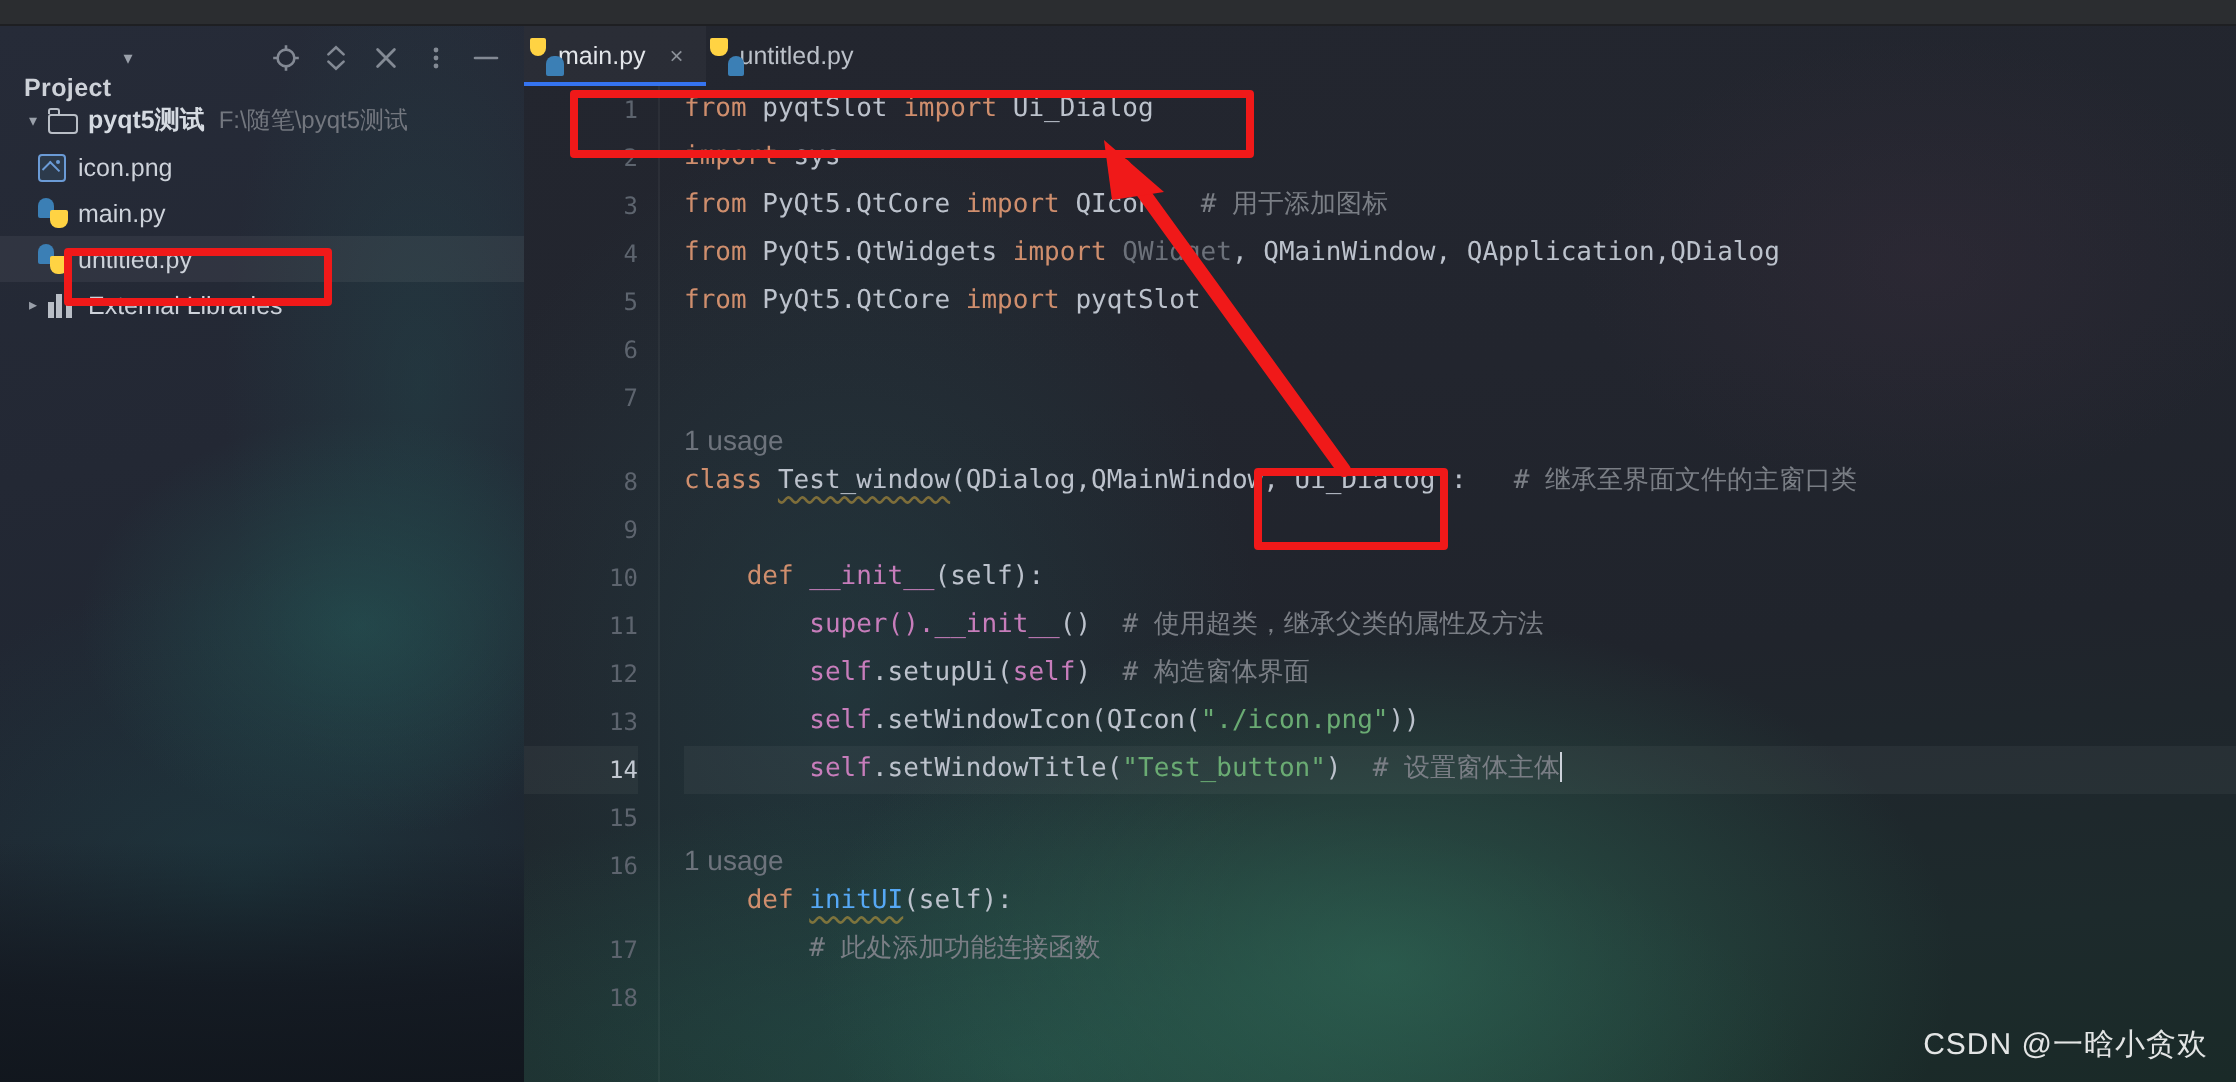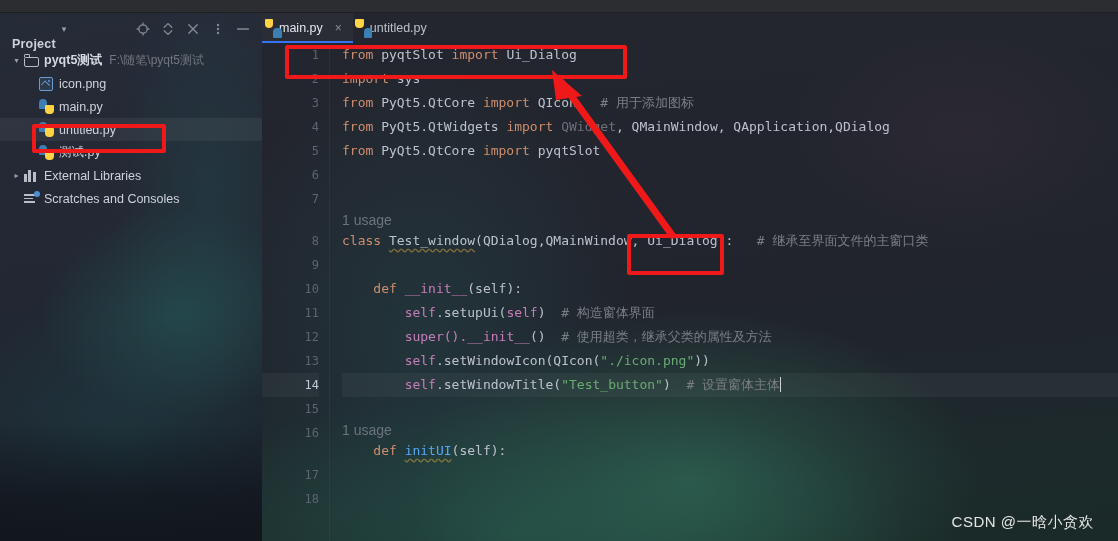--- a/index.html
+++ b/index.html
@@ -50,21 +50,21 @@
     position: relative; display: flex; align-items: center; height: 23px;
     padding-left: 10px; white-space: nowrap; cursor: default;
   }
   .row.selected { background: rgba(255,255,255,0.055); }
   .row .arrow { width: 13px; display:inline-flex; justify-content:center; color:#9aa0aa; font-size:8px; }
   .row .arrow.blank { visibility: hidden; }
   .row .ic { width: 16px; height: 16px; margin-right: 5px; display:inline-flex; align-items:center; justify-content:center; flex:0 0 auto; }
   .row .lbl { color: #cdd2da; }
   .row .lbl.bold { font-weight: bold; color: #d5dae1; }
   .row .path { color: #73777f; margin-left: 7px; font-size: 12px; }
-  .indent1 { padding-left: 38px; }
+  .indent1 { padding-left: 18px; }
 
   
   .icon-img { width:14px;height:14px;border:1.3px solid #6b9bd6;border-radius:2px;position:relative;background:#2c3a4b;}
   .icon-img::before{content:"";position:absolute;left:1.5px;bottom:1.5px;width:6px;height:5px;border-left:1.3px solid #6b9bd6;border-top:1.3px solid #6b9bd6;transform:rotate(45deg);}
   .icon-img::after{content:"";position:absolute;right:2px;top:2px;width:2.5px;height:2.5px;border-radius:50%;background:#6b9bd6;}
   .icon-py { width:15px;height:15px;position:relative;}
   .icon-py .pb{position:absolute;left:0;top:0;width:8.5px;height:9.5px;background:#3b7fb5;border-radius:4px 4px 1px 1px;}
   .icon-py .py{position:absolute;right:0;bottom:0;width:8.5px;height:9.5px;background:#ffd343;border-radius:1px 1px 4px 4px;}
   .icon-qt { width:15px;height:15px;position:relative;}
   .icon-qt .sheet{position:absolute;left:1px;top:0;width:11px;height:10px;background:#c6cbd2;}
@@ -143,21 +143,21 @@
 
   
   .anno { position: absolute; z-index: 20; pointer-events: none; }
   .redbox { border: 4px solid #f01919; border-radius: 2px; }
   #box-line1   { left: 285px; top: 45px;  width: 342px; height: 34px; }
   #box-uidialog{ left: 627px; top: 234px; width: 97px;  height: 41px; }
   #box-sidebar { left: 32px;  top: 124px; width: 134px; height: 29px; }
   #arrow-svg   { left: 520px; top: 60px; width: 200px; height: 200px; }
 
   .watermark {
-    position: absolute; right: 24px; bottom: 9px; z-index: 25;
+    position: absolute; right: 14px; bottom: 9px; z-index: 25;
     color: rgba(255,255,255,0.88); font-size: 15px;
     font-family: "Liberation Sans", sans-serif; letter-spacing: .5px;
   }
 </style>
 </head>
 <body>
 
 <div id="app">
 
   <div class="titlebar"></div>
@@ -235,54 +235,33 @@
         <span class="ic">
             <span class="icon-py">
               <span class="pb"></span>
               <span class="py"></span>
             </span>
           </span>
         <span class="lbl">untitled.py</span>
       </div>
 
 
-      <div class="row indent1">
-        <span class="ic">
-            <span class="icon-py">
-              <span class="pb"></span>
-              <span class="py"></span>
-            </span>
-          </span>
-        <span class="lbl">测试.py</span>
-      </div>
 
       <div class="row">
         <span class="arrow">▸</span>
         <span class="ic">
             <span class="icon-lib">
               <span></span>
               <span></span>
               <span></span>
             </span>
           </span>
         <span class="lbl">External Libraries</span>
       </div>
 
-      <div class="row">
-        <span class="arrow blank"></span>
-        <span class="ic">
-            <span class="icon-scr">
-              <i></i>
-              <i></i>
-              <i></i>
-              <span class="dot"></span>
-            </span>
-          </span>
-        <span class="lbl">Scratches and Consoles</span>
-      </div>
 
     </div>
   </div>
 
   <div class="editor">
 
     <div class="tabbar">
       <div class="tab active">
         <span class="ic"><span class="icon-py"><span class="pb"></span><span class="py"></span></span></span>
         <span>main.py</span>
@@ -335,35 +314,36 @@
         <div class="cl"> </div>
 
         <div class="cl hint">1 usage</div>
 
         <div class="cl"><span class="kw">class</span> <span class="cls wavy">Test_window</span><span class="plain">(QDialog,QMainWindow, Ui_Dialog):</span>   <span class="cmt"># 继承至界面文件的主窗口类</span></div>
 
         <div class="cl"> </div>
 
         <div class="cl">    <span class="kw">def</span> <span class="kw2">__init__</span><span class="plain">(self):</span></div>
 
+        <div class="cl">        <span class="self">super()</span><span class="kw2">.__init__</span><span class="plain">()</span>  <span class="cmt"># 使用超类，继承父类的属性及方法</span></div>
+
         <div class="cl">        <span class="self">self</span><span class="plain">.setupUi(</span><span class="self">self</span><span class="plain">)</span>  <span class="cmt"># 构造窗体界面</span></div>
 
-        <div class="cl">        <span class="self">super()</span><span class="kw2">.__init__</span><span class="plain">()</span>  <span class="cmt"># 使用超类，继承父类的属性及方法</span></div>
-
         <div class="cl">        <span class="self">self</span><span class="plain">.setWindowIcon(QIcon(</span><span class="str">"./icon.png"</span><span class="plain">))</span></div>
 
         <div class="cl hl-row">        <span class="self">self</span><span class="plain">.setWindowTitle(</span><span class="str">"Test_button"</span><span class="plain">)</span>  <span class="cmt"># 设置窗体主体</span><span class="caret"></span></div>
 
 
         <div class="cl"> </div>
 
         <div class="cl hint">1 usage</div>
 
         <div class="cl">    <span class="kw">def</span> <span class="fn wavy">initUI</span><span class="plain">(self):</span></div>
 
+        <div class="cl">        <span class="cmt"># 此处添加功能连接函数</span></div>
 
       </div>
     </div>
   </div>
 
   <div class="anno redbox" id="box-line1"></div>
   <div class="anno redbox" id="box-uidialog"></div>
   <div class="anno redbox" id="box-sidebar"></div>
 
   <svg class="anno" id="arrow-svg" viewBox="0 0 200 200">

